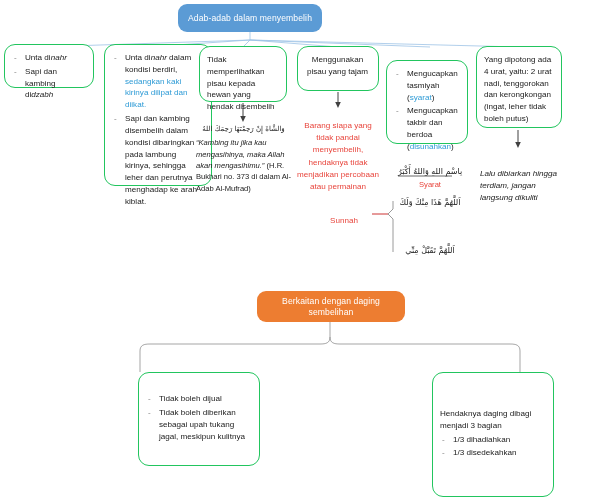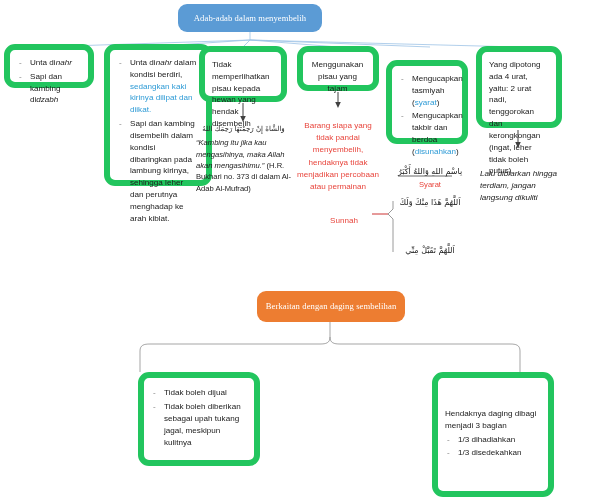--- a/index.html
+++ b/index.html
@@ -19,28 +19,27 @@
   
   .pill{
     border-radius:9px;
     display:flex;align-items:center;justify-content:center;
     text-align:center;
     color:#ffffff;
     font-size:8.6px;
     letter-spacing:.1px;
     padding:3px 8px;
     line-height:1.2;
-    font-family:Liberation Serif, serif;
   }
   .pill-blue{background:#5b9bd5;}
   .pill-orange{background:#ed7d31;}
 
   
   .obox{
-    border:6px solid #22c55e;
+    border:1px solid #22c55e;
     border-radius:11px;
     background:#ffffff;
     box-sizing:border-box;
     padding:7px 8px 7px 7px;
   }
 
   ul.bul{
     margin:0;padding:0;list-style:none;
   }
   ul.bul li{

